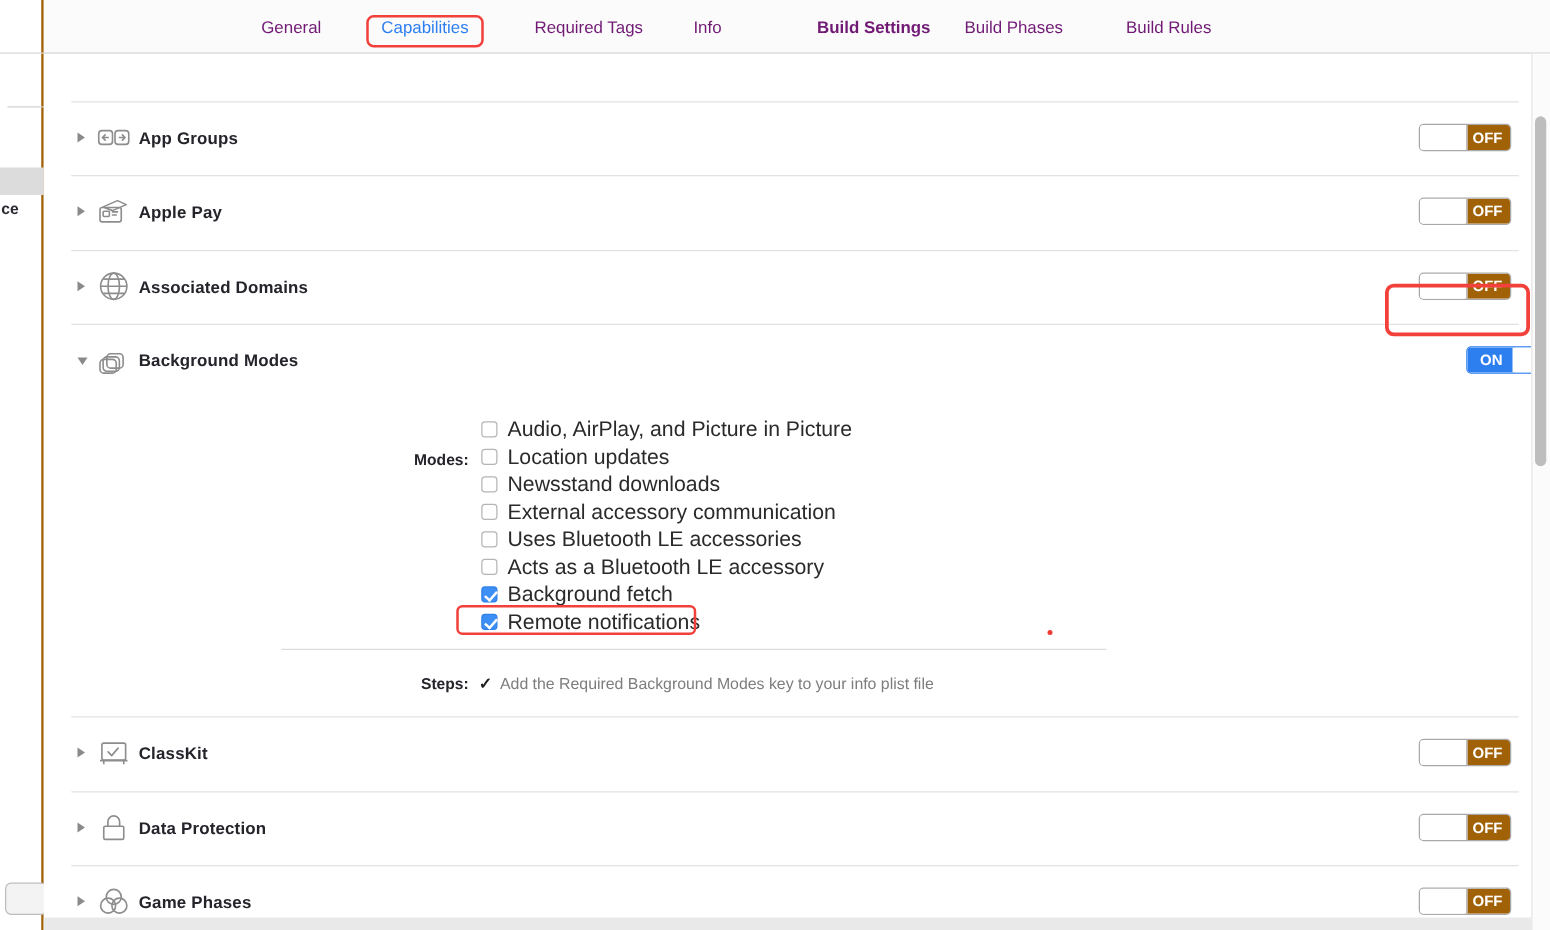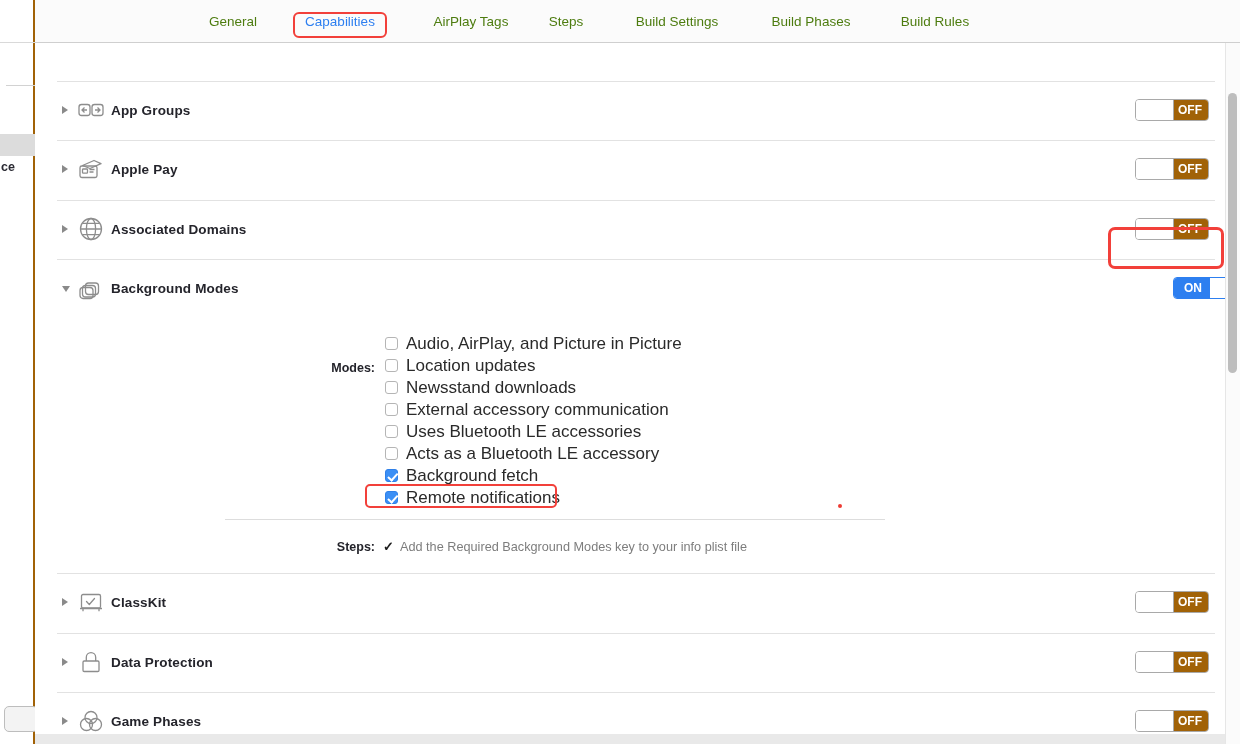--- a/index.html
+++ b/index.html
@@ -36,21 +36,21 @@
   }
 
   
   .tabbar {
     position: absolute; left: 35px; top: 0; width: 1205px; height: 43px;
     background: #fbfbfb; border-bottom: 1px solid #cfcfcf;
   }
   .tabs { position: relative; height: 43px; }
   .tab {
     position: absolute; top: 0; height: 43px; line-height: 43px;
-    font-size: 13.5px; color: #4d7c0f; white-space: nowrap; text-align: center;
+    font-size: 13.5px; color: #701a75; white-space: nowrap; text-align: center;
   }
   .tab.active { color: #2d7ff0; }
 
   
   .annot-tab {
     position: absolute; left: 258px; top: 12px; width: 94px; height: 26px;
     border: 2.5px solid #f2403a; border-radius: 6px; background: transparent;
   }
 
   
@@ -183,23 +183,23 @@
     <div class="left-strip-rule"></div>
     <div class="left-strip-band"></div>
     <div class="left-strip-label">ce</div>
     <div class="left-strip-box"></div>
   </div>
 
   <div class="tabbar">
     <div class="tabs" id="tabs-host">
         <div class="tab" style="left: 160px; width: 76px;">General</div>
         <div class="tab active" style="left: 262px; width: 86px;">Capabilities</div>
-        <div class="tab" style="left: 372px; width: 128px;">AirPlay Tags</div>
-        <div class="tab" style="left: 512px; width: 38px;">Steps</div>
-        <div class="tab" style="left: 578px; width: 128px;">Build Settings</div>
+        <div class="tab" style="left: 372px; width: 128px;">Required Tags</div>
+        <div class="tab" style="left: 512px; width: 38px;">Info</div>
+        <div class="tab" style="left: 600px; width: 128px; font-weight: bold;">Build Settings</div>
         <div class="tab" style="left: 718px; width: 116px;">Build Phases</div>
         <div class="tab" style="left: 848px; width: 104px;">Build Rules</div>
       </div>
     <div class="annot-tab"></div>
   </div>
 
   <div class="panel">
     <div id="rows-host">
         <div class="row" style="top: 38px;">
           <div class="row-sep" style="top: 0px;"></div>

